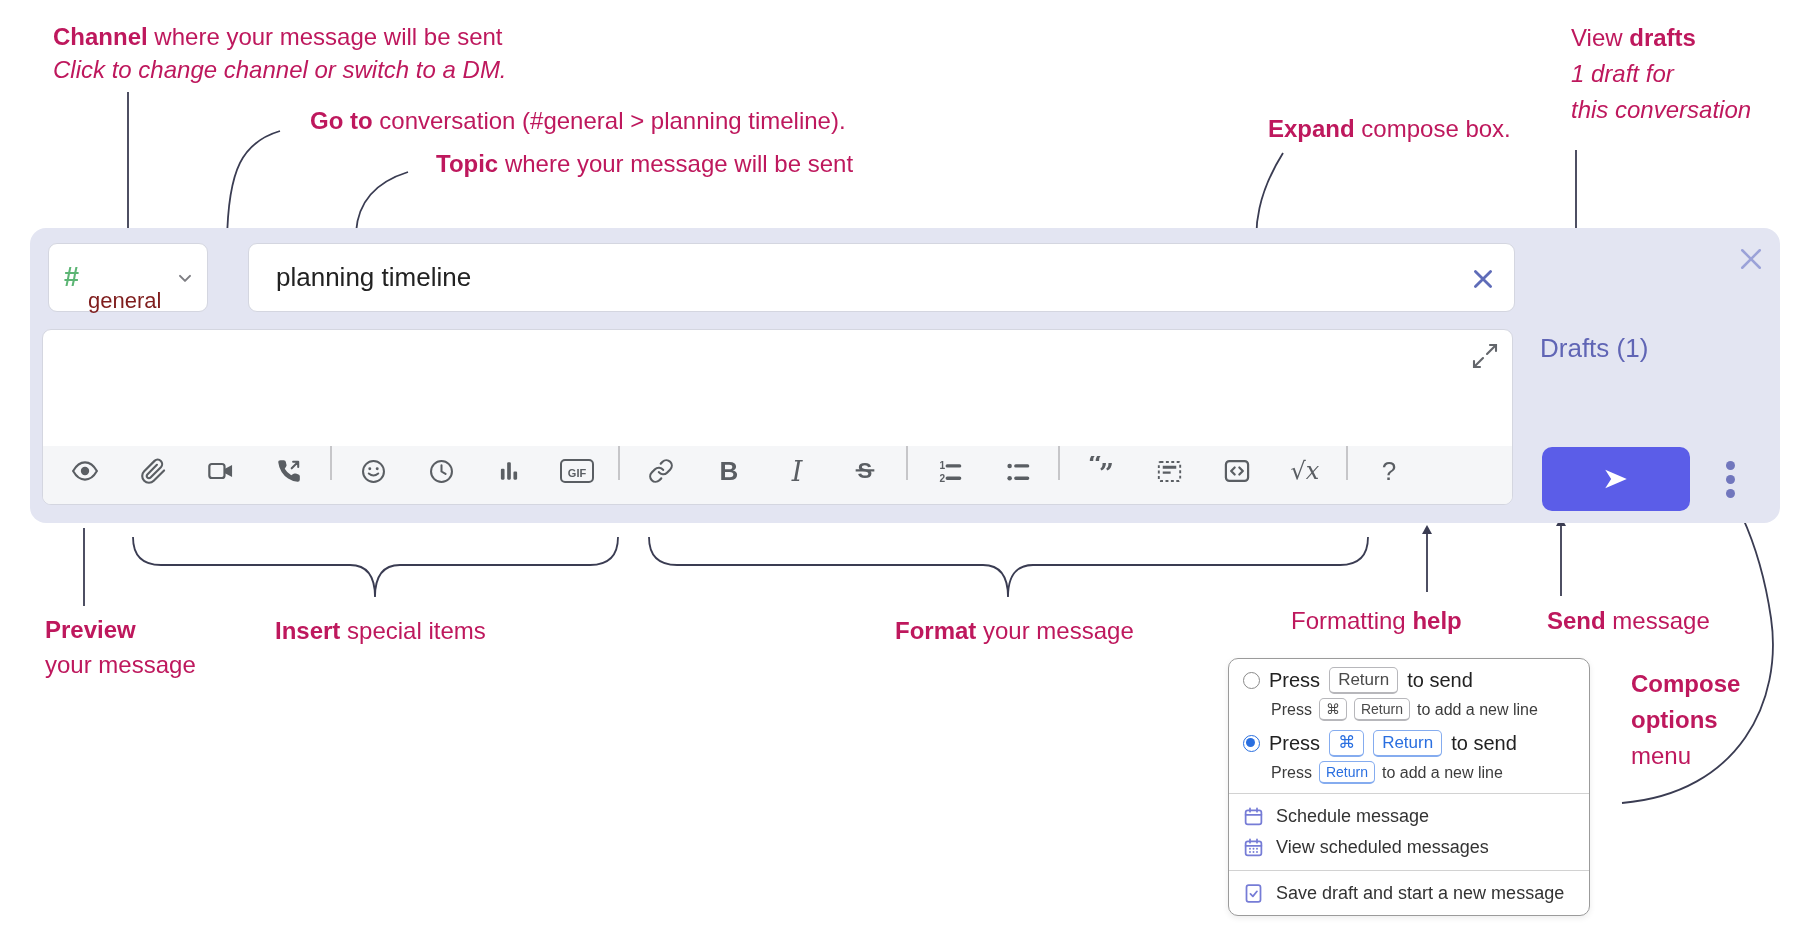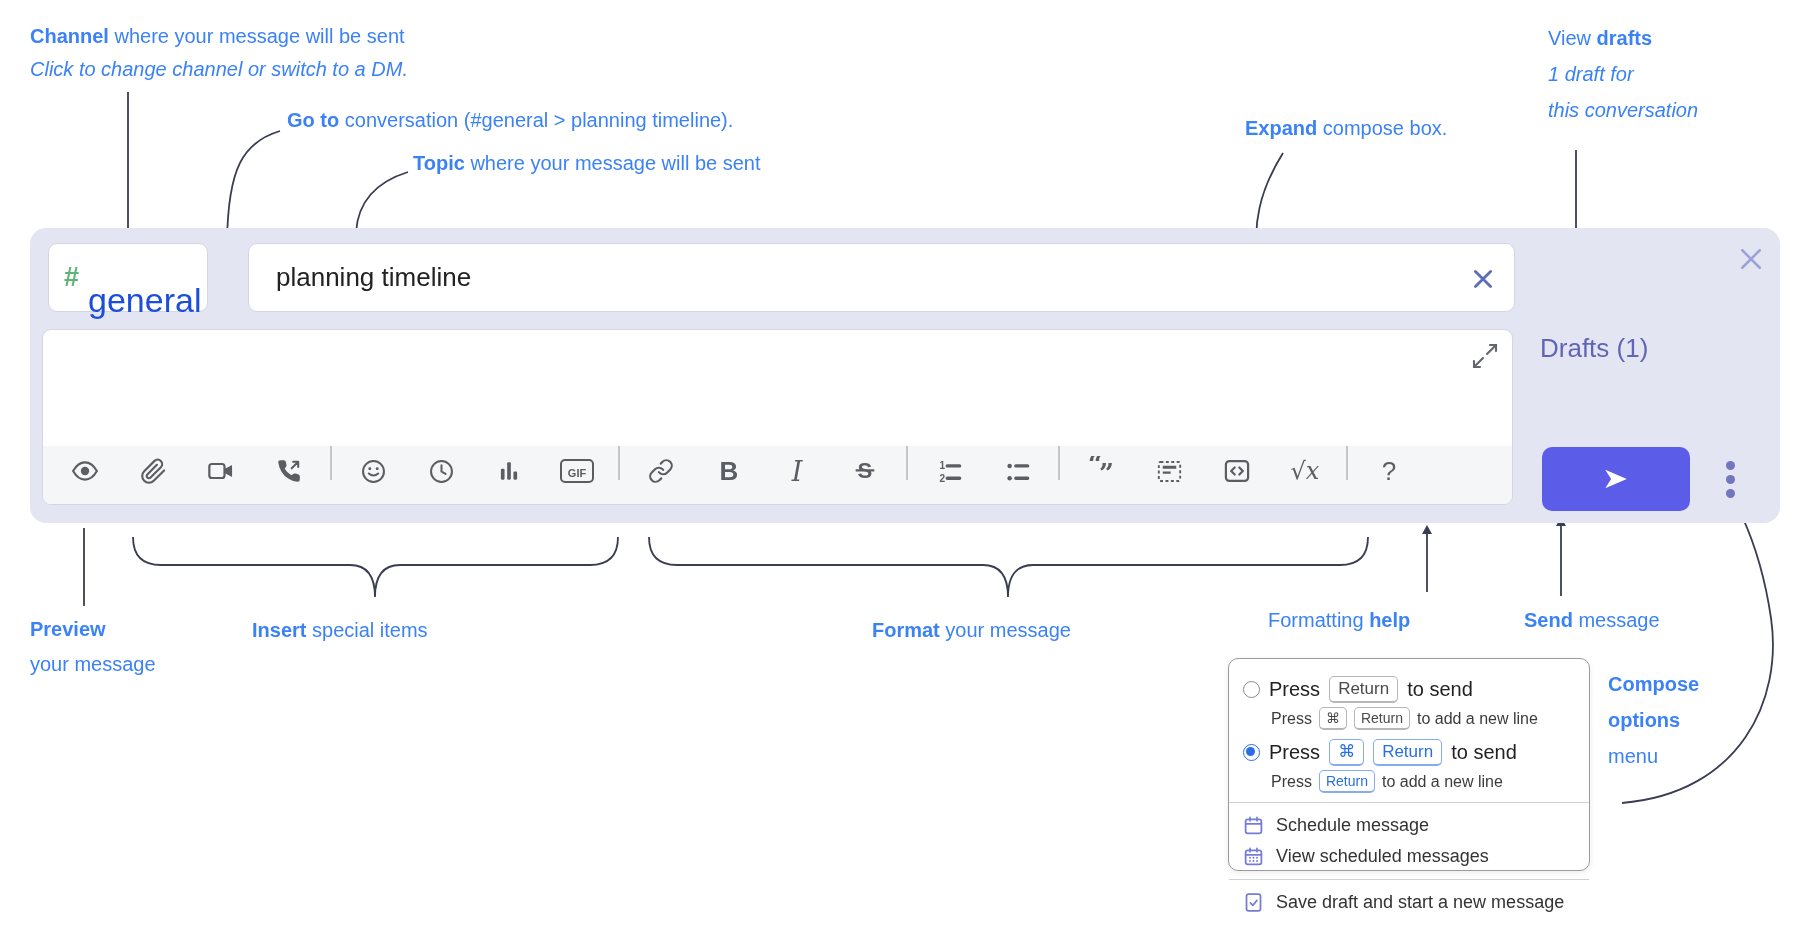--- a/index.html
+++ b/index.html
@@ -1,33 +1,33 @@
 <!DOCTYPE html>
 <html><head>
 <meta charset="utf-8">
 <style>
   html,body{margin:0;padding:0;background:#fff;}
   #canvas{position:relative;width:1814px;height:944px;background:#fff;overflow:hidden;
           font-family:"Liberation Sans","DejaVu Sans",sans-serif;color:#2f3147;}
   svg{display:block;}
   
-  .ann{position:absolute;font-size:20px;line-height:33px;color:#3b82f6;white-space:nowrap;}
+  .ann{position:absolute;font-size:24px;line-height:33px;color:#be185d;white-space:nowrap;margin-left:23px;}
   .ann b{font-weight:700;}
   .it{font-style:italic;}
   #annotation-lines{position:absolute;left:0;top:0;pointer-events:none;}
   #annotation-lines path{fill:none;stroke:#3a3c52;stroke-width:1.8px;}
   #annotation-lines polygon{fill:#3a3c52;stroke:none;}
   
   .compose{position:absolute;left:30px;top:228px;width:1750px;height:295px;
            background:#e3e5f2;border-radius:16px;}
   .whitebox{background:#fff;border:1px solid #d4d6e0;border-radius:9px;box-sizing:border-box;}
   .channel-select{position:absolute;left:18px;top:15px;width:160px;height:69px;
                   display:flex;align-items:center;gap:9px;padding:0 12px 0 15px;cursor:pointer;}
   .hash{color:#5cb574;font-weight:700;font-size:27px;}
-  .channel-name{font-size:34px;color:#1d4ed8;flex:1;margin-top:46px;}
+  .channel-name{font-size:22px;color:#7f1d1d;flex:1;margin-top:46px;}
   .goto-circle{position:absolute;left:180px;top:231px;width:33px;height:33px;border-radius:50%;
                background:#c7d3f7;display:flex;align-items:center;justify-content:center;cursor:pointer;}
   .topic-input{position:absolute;left:218px;top:15px;width:1267px;height:69px;
                display:flex;align-items:center;padding:0 54px 0 27px;font-size:26px;color:#222;}
   .icon-x{position:absolute;cursor:pointer;}
   .msg-panel{position:absolute;left:12px;top:101px;width:1471px;height:176px;
              background:#fff;border:1px solid #d4d6e0;border-radius:9px;box-sizing:border-box;overflow:hidden;}
   .msg-area{position:relative;height:117px;}
   .msg-placeholder{position:absolute;left:17px;top:13px;font-size:26px;color:#949494;}
   .expand-btn{position:absolute;right:10px;top:9px;width:34px;height:34px;cursor:pointer;}
@@ -36,23 +36,23 @@
   .tbtn{width:68px;height:50px;display:flex;align-items:center;justify-content:center;cursor:pointer;}
   .tdiv{width:2px;height:34px;background:#c6c6c9;margin:0 7px;}
   .tbtn .glyph{font-size:25px;color:#5a5e63;}
   .drafts-link{position:absolute;left:1510px;top:105px;font-size:26px;color:#6065b5;cursor:pointer;}
   .send-btn{position:absolute;left:1512px;top:219px;width:148px;height:64px;border-radius:10px;
             background:#5b5de8;display:flex;align-items:center;justify-content:center;cursor:pointer;}
   .ellipsis{position:absolute;left:1688px;top:227px;width:24px;height:48px;display:flex;flex-direction:column;
             align-items:center;justify-content:center;gap:5px;cursor:pointer;}
   .ellipsis i{width:9px;height:9px;border-radius:50%;background:#7176bd;}
   
-  .popup{position:absolute;left:1228px;top:658px;width:362px;height:213px;background:#fff;
+  .popup{position:absolute;left:1228px;top:658px;width:362px;height:258px;background:#fff;
          border:1.6px solid #9b9b9b;border-radius:10px;box-sizing:border-box;
-         box-shadow:0 2px 6px rgba(0,0,0,.08);padding:15px 14px 8px;}
+         box-shadow:0 2px 6px rgba(0,0,0,.08);padding:6px 14px 8px;}
   .opt-row{display:flex;align-items:center;gap:9px;font-size:20px;color:#222;margin-top:2px;cursor:pointer;}
   .opt-sub{display:flex;align-items:center;gap:7px;font-size:16px;color:#3c3c3c;margin:4px 0 9px 28px;}
   .radio{width:17px;height:17px;border-radius:50%;border:1.6px solid #8a8a8a;box-sizing:border-box;flex:none;}
   .radio.sel{border-color:#2a6fe0;position:relative;}
   .radio.sel::after{content:"";position:absolute;left:2.4px;top:2.4px;width:9px;height:9px;border-radius:50%;background:#2a6fe0;}
   .key{display:inline-block;border:1px solid #b7b7bb;border-bottom-width:2.5px;border-radius:5px;
        padding:0 8px;background:#fff;color:#4a4a4a;font-size:17px;line-height:24px;}
   .key.sm{font-size:14px;line-height:20px;padding:0 6px;}
   .key.blue{border-color:#85acef;color:#2a6fe0;}
   .pdiv{height:1px;background:#d2d2d2;margin:7px -14px;}
@@ -278,21 +278,21 @@
         </svg>
     </div>
 
     <div class="ellipsis">
       <i></i>
         <i></i>
         <i></i>
     </div>
   </div>
 
-  <div class="ann" style="left:30px;top:612px;line-height:35px;">
+  <div class="ann" style="left:22px;top:612px;line-height:35px;">
     <b>Preview</b><br><span>your message</span>
   </div>
   <div class="ann" style="left:252px;top:614px;">
     <b>Insert</b><span> special items</span>
   </div>
   <div class="ann" style="left:872px;top:614px;">
     <b>Format</b><span> your message</span>
   </div>
   <div class="ann" style="left:1268px;top:604px;">
     <span>Formatting </span><b>help</b>

